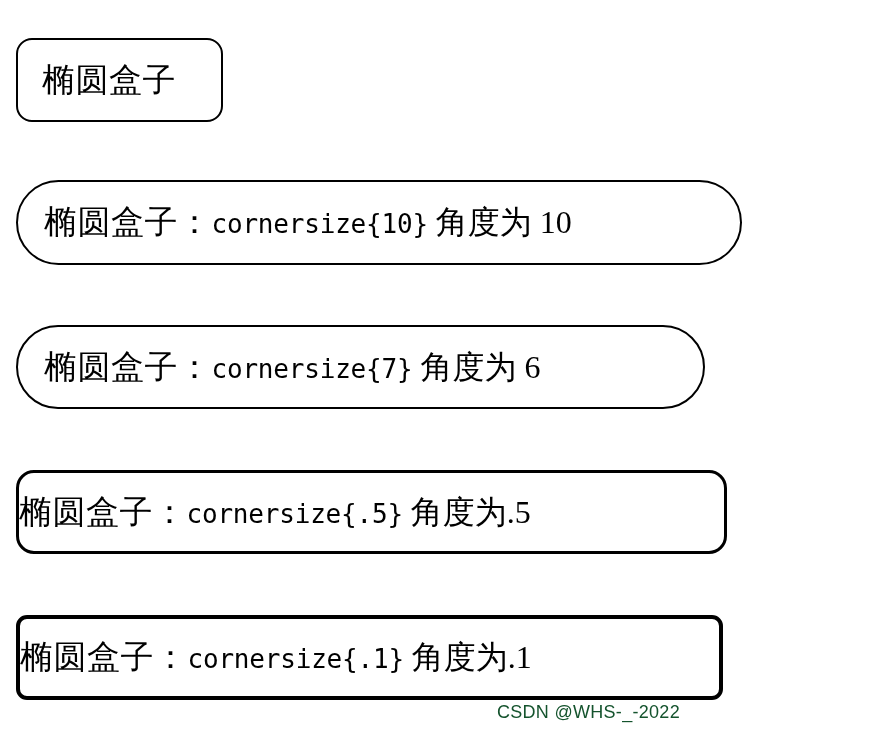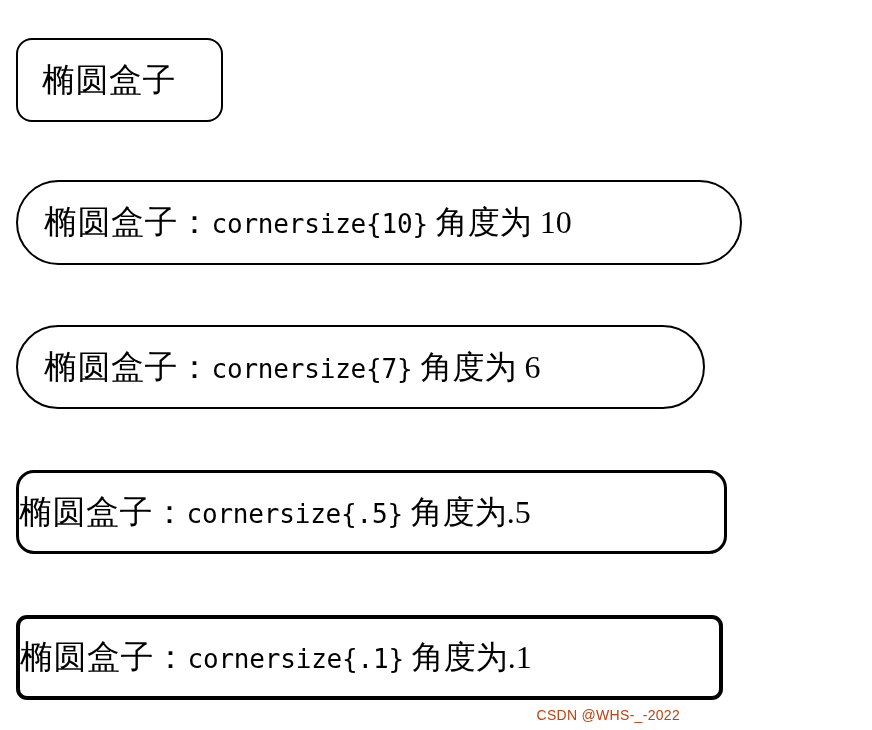--- a/index.html
+++ b/index.html
@@ -89,23 +89,23 @@
     left: 16px;  top: 615px;
     width: 707px; height: 85px;
     border-width: 4px;
     border-radius: 11px;
   }
 
   .watermark {
     position: absolute;
     right: 12px;
     bottom: 7px;
-    color: #c2410c;
+    color: #14532d;
     font-family: "Liberation Sans", "DejaVu Sans", sans-serif;
-    font-size: 14px;
+    font-size: 18px;
     letter-spacing: 0.3px;
     white-space: nowrap;
   }
 </style>
 </head>
 <body>
 
 <div class="canvas">
 
   <div class="rbox" id="box-1">

